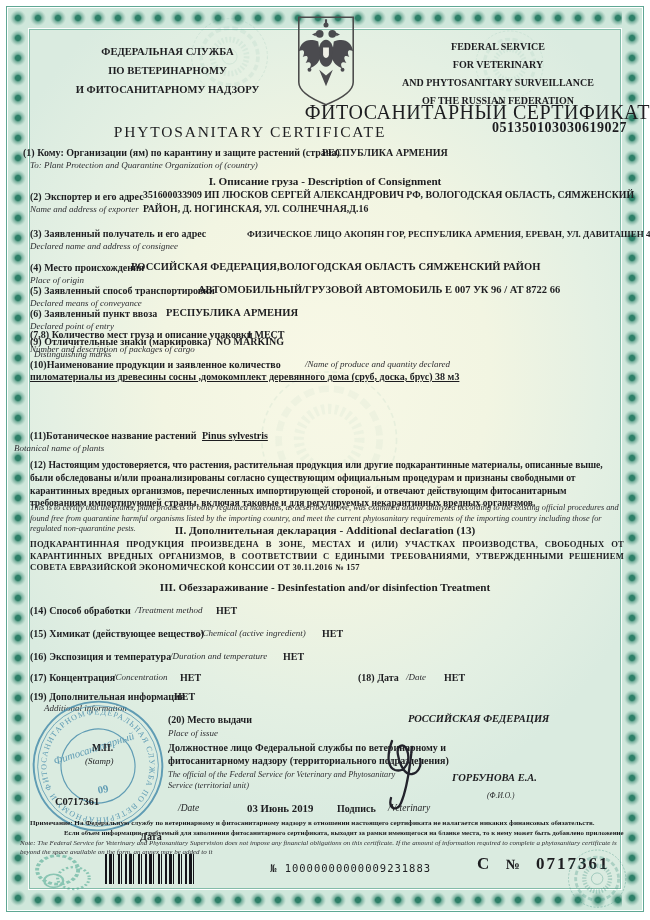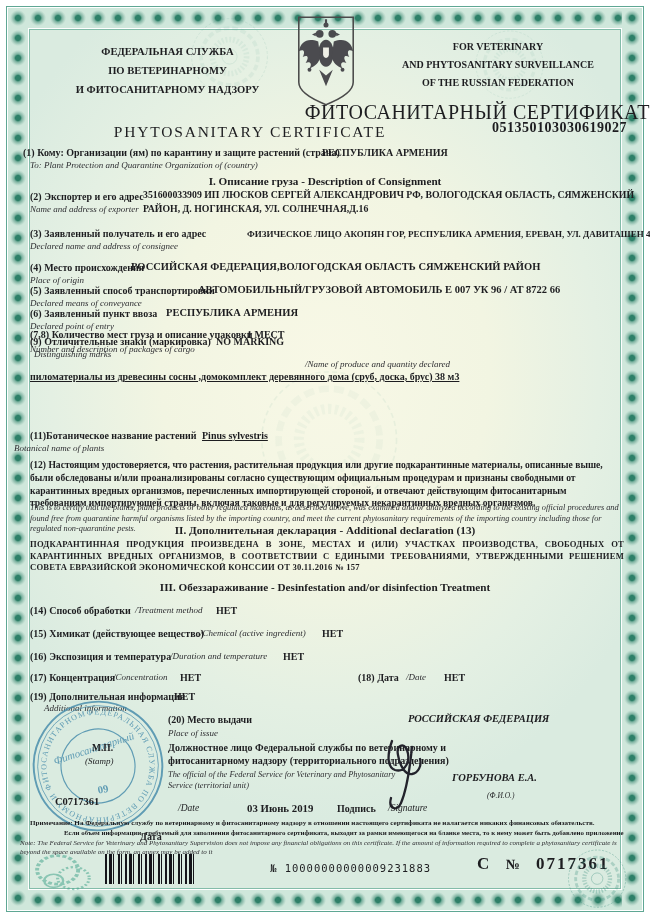--- a/index.html
+++ b/index.html
@@ -91,20 +91,21 @@
       <path d="M27 28 C16 24 9 28 7 38 C12 35 14 38 11 44 C16 41 18 44 14 50 C19 48 21 51 18 56 C24 53 28 50 29 44 Z"></path>
       <path d="M43 28 C54 24 61 28 63 38 C58 35 56 38 59 44 C54 41 52 44 56 50 C51 48 49 51 52 56 C46 53 42 50 41 44 Z"></path>
       <path d="M28 57 L35 74 L42 57 L35 63 Z"></path>
       <circle cx="18" cy="57" r="2"></circle>
         <circle cx="52" cy="57" r="2"></circle>
     </g>
     <path d="M32 34 h6 v7 q0 3 -3 4 q-3 -1 -3 -4 z" fill="#efefe6"></path>
   </svg>
 
   <div class="t hdr" style="left:372px;top:38px;width:252px;font-size:10px;">
+    <div>FEDERAL SERVICE</div>
     <div>FOR VETERINARY</div>
     <div>AND PHYTOSANITARY SURVEILLANCE</div>
     <div>OF THE RUSSIAN FEDERATION</div>
   </div>
 
   <div class="t ctr title-ru" style="top:100px;">ФИТОСАНИТАРНЫЙ СЕРТИФИКАТ</div>
   <div class="t title-en" style="left:0;width:500px;text-align:center;top:123px;">PHYTOSANITARY CERTIFICATE</div>
   <div class="t b" style="left:492px;top:119px;font-size:14px;letter-spacing:.5px;">051350103030619027</div>
 
   <div class="t b" style="left:23px;top:147px;">(1) Кому: Организации (ям) по карантину и защите растений (страна)</div>
@@ -135,20 +136,21 @@
 
   <div class="t b" style="left:30px;top:329px;">(7,8) Количество мест груза и описание упаковки</div>
   <div class="t b" style="left:247px;top:329px;">1 МЕСТ</div>
   <div class="t en" style="left:30px;top:344px;">Number and description of packages of cargo</div>
 
   <div class="t b" style="left:30px;top:335px;"></div>
   <div class="t b" style="left:30px;top:336px;">(9) Отличительные знаки (маркировка)</div>
   <div class="t b" style="left:216px;top:336px;">NO MARKING</div>
   <div class="t en" style="left:34px;top:349px;">Distinguishing marks</div>
 
+  <div class="t b" style="left:30px;top:359px;">(10)Наименование продукции  и  заявленное  количество</div>
   <div class="t en" style="left:305px;top:359px;">/Name of  produce and quantity declared</div>
   <div class="t b u" style="left:30px;top:371px;">пиломатериалы из древесины сосны ,домокомплект деревянного дома (сруб, доска, брус) 38 м3</div>
 
   <div class="t b" style="left:30px;top:430px;">(11)Ботаническое название растений</div>
   <div class="t b u" style="left:202px;top:430px;">Pinus sylvestris</div>
   <div class="t en" style="left:14px;top:443px;">Botanical name of plants</div>
 
   <div class="t b wrap" style="left:30px;top:459px;width:594px;font-size:9.6px;line-height:1.33;">(12) Настоящим удостоверяется, что растения, растительная  продукция или другие подкарантинные материалы, описанные  выше, были обследованы и/или проанализированы согласно существующим официальным процедурам и признаны свободными от карантинных вредных организмов, перечисленных импортирующей стороной, и отвечают действующим фитосанитарным требованиям импортирующей страны, включая таковые и для регулируемых некарантинных вредных организмов.</div>
   <div class="t i wrap" style="left:30px;top:503px;width:600px;font-size:8.3px;line-height:1.28;color:#2e2e32;">This is to certify that the plants, plant products or other regulated materials, as described above, was examined and/or analyzed according to the existing official  procedures and found free  from quarantine harmful organisms listed by the importing country, and meet the current phytosanitary requirements of the importing country including those for regulated non-quarantine pests.</div>
 
@@ -196,21 +198,21 @@
     </g>
   </svg>
 
   <div class="t b i" style="left:452px;top:772px;font-size:10.5px;">ГОРБУНОВА Е.А.</div>
   <div class="t i" style="left:487px;top:791px;font-size:7.5px;">(Ф.И.О.)</div>
 
   <div class="t b" style="left:140px;top:831px;">Дата</div>
   <div class="t i" style="left:178px;top:803px;font-size:9.5px;">/Date</div>
   <div class="t b" style="left:247px;top:802px;font-size:10.8px;">03 Июнь 2019</div>
   <div class="t b" style="left:337px;top:803px;">Подпись</div>
-  <div class="t i" style="left:388px;top:803px;font-size:9.5px;">/Signature</div>
+  <div class="t i" style="left:388px;top:803px;font-size:9.5px;">/Veterinary</div>
 
   <svg class="orn" style="left:25px;top:693px;opacity:.85;" width="146" height="146" viewBox="0 0 150 150">
     <defs>
         <path id="stc" d="M75 22 a53 53 0 1 1 -0.1 0" fill="none"></path>
       </defs>
     <g transform="rotate(-12 75 75)" stroke="#4b8fad" fill="none">
       <circle cx="75" cy="75" r="66" stroke-width="2"></circle>
       <circle cx="75" cy="75" r="62" stroke-width=".8"></circle>
       <circle cx="75" cy="75" r="38" stroke-width="1.2"></circle>
       <text font-size="8.2" letter-spacing="1.1" fill="#4b8fad" stroke="none" font-family="Liberation Serif, serif">

